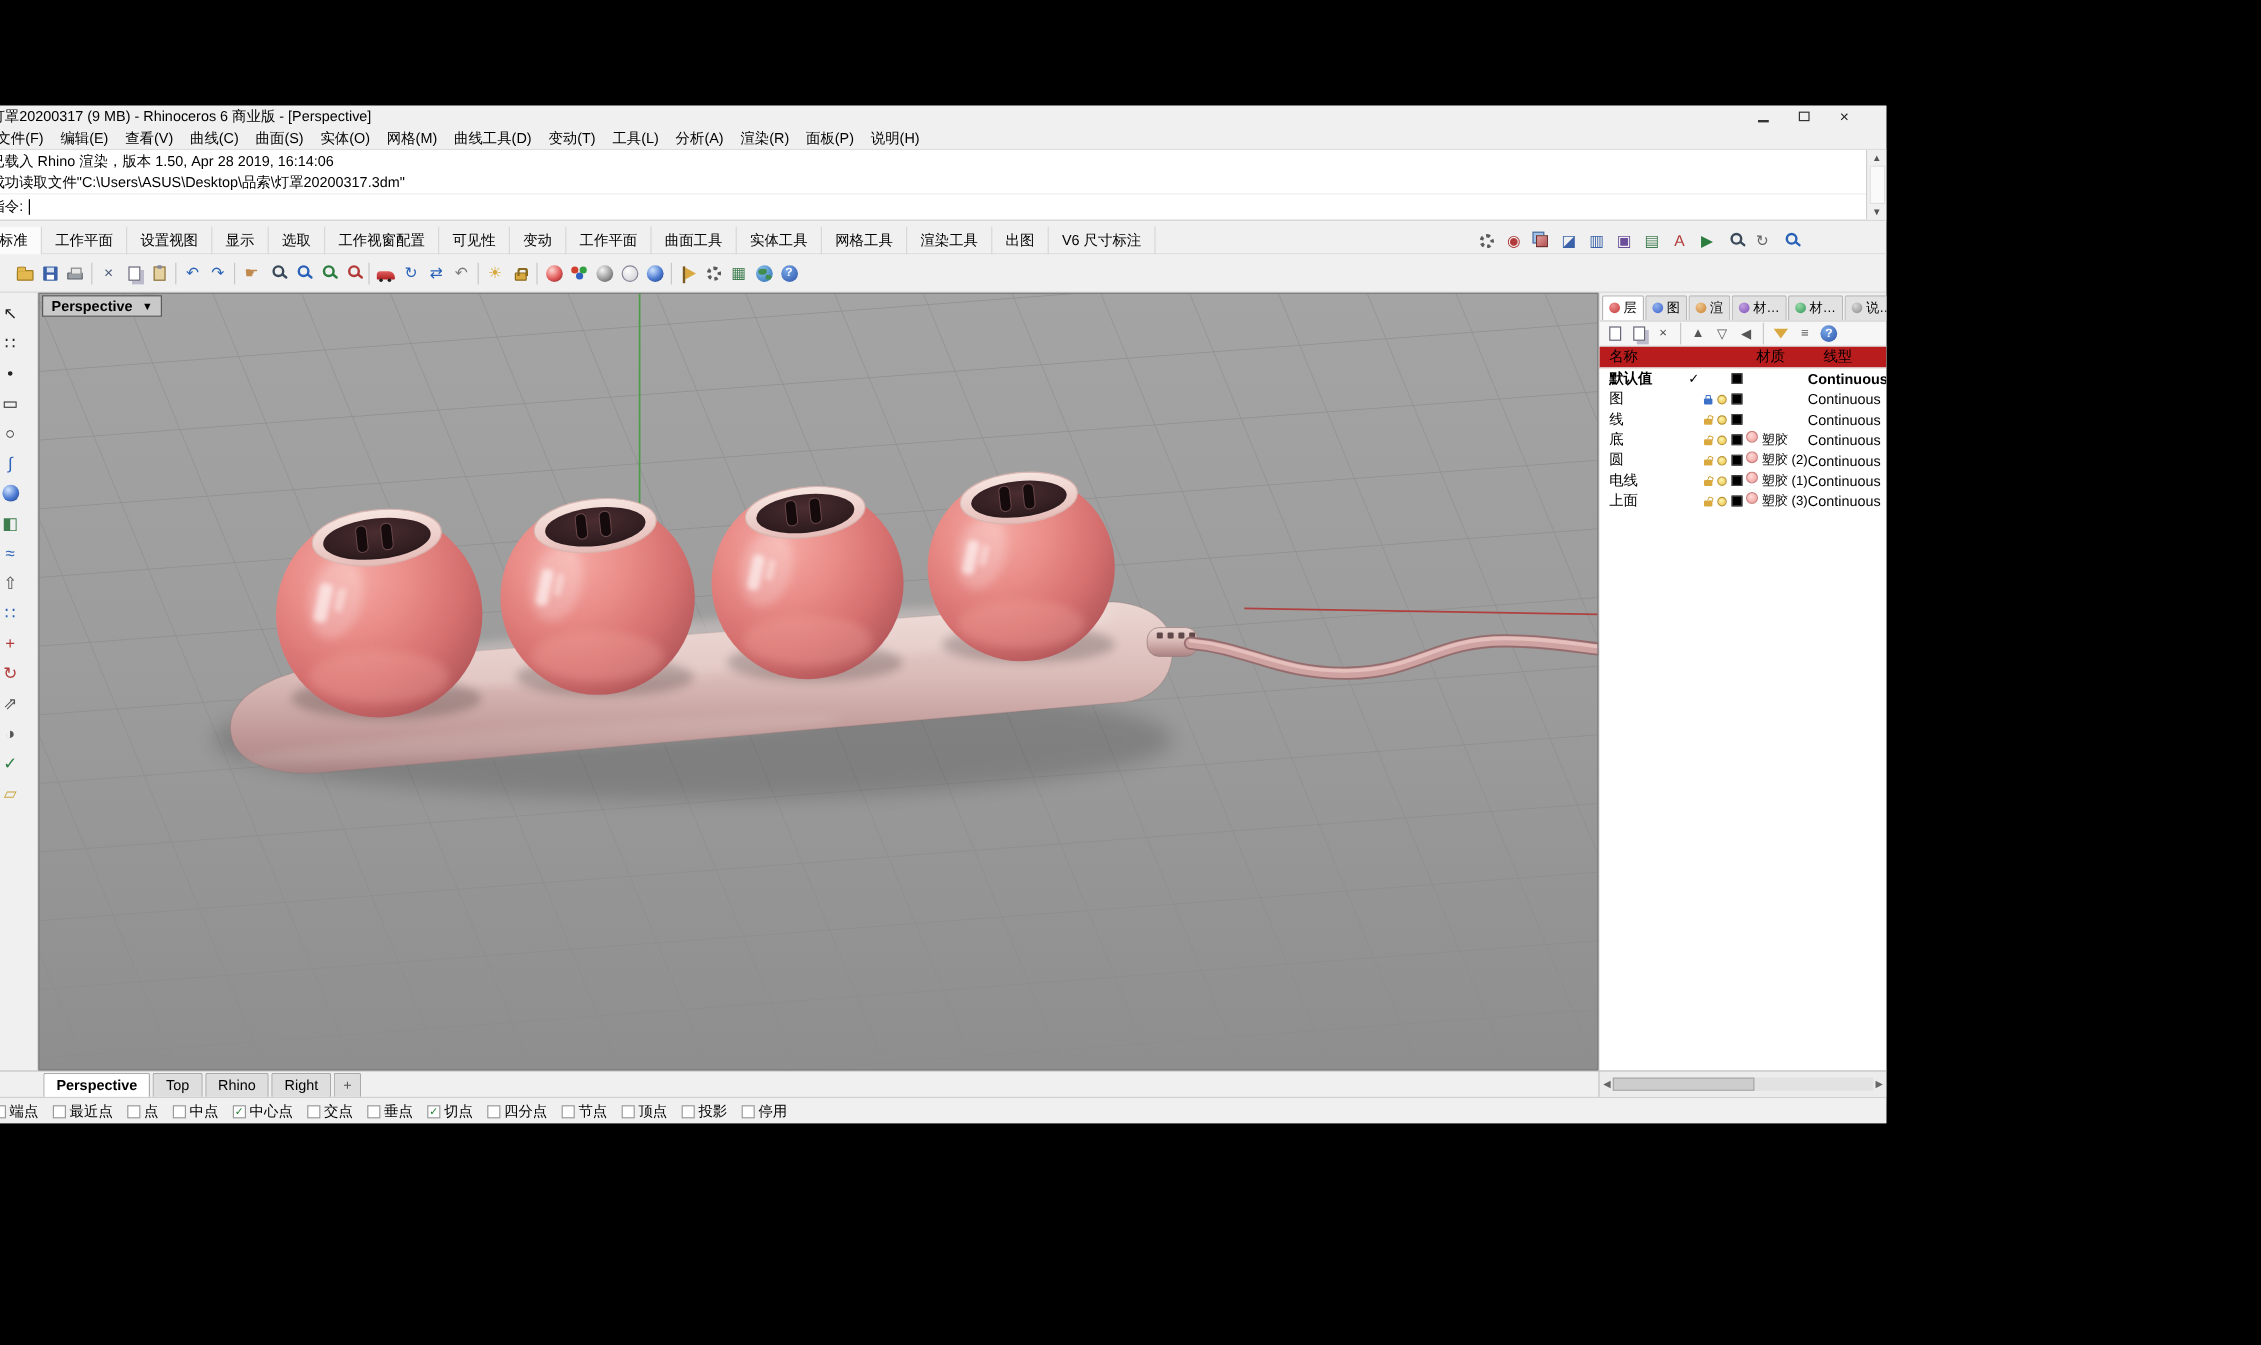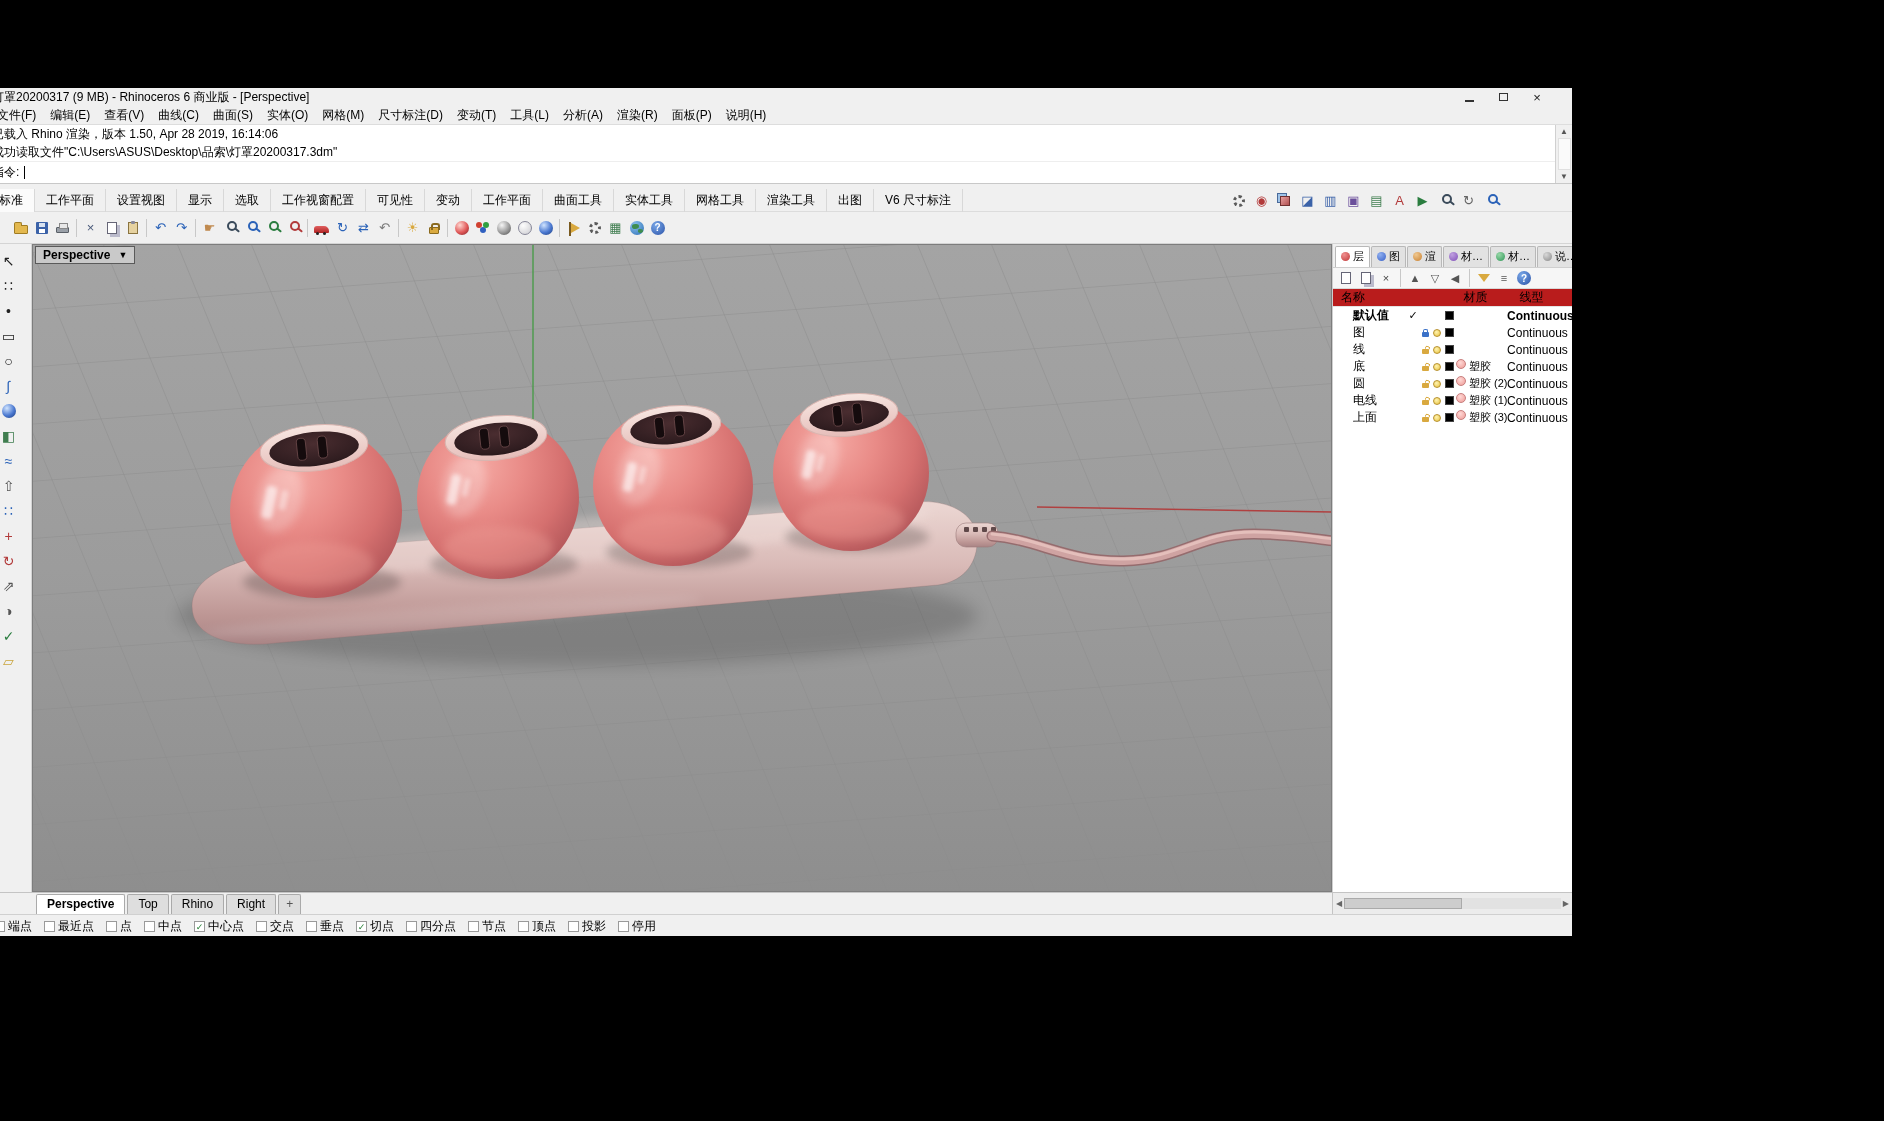--- a/index.html
+++ b/index.html
@@ -70,21 +70,21 @@
   .ptab:nth-child(6) .ptic{background:radial-gradient(circle at 35% 30%,#d8d8d8,#888)}
   .ptools{height:22px;display:flex;align-items:center;padding-left:4px;gap:2px;border-top:1px solid #cfcfcf;
           border-bottom:1px solid #d8d8d8;background:#f6f6f6}
   .ptools .tbi{width:18px;height:18px;font-size:11px}
   .lheader{display:flex;height:18px;align-items:center;background:#b91c1c;border-bottom:1px solid #e4e4e4;white-space:nowrap}
   .lh-name{width:148px;padding-left:8px}
   .lh-mat{width:64px}
   .lh-lt{width:60px}
   .lrows{flex:1;background:#fff;overflow:hidden}
   .lrow{display:flex;align-items:center;height:17px;white-space:nowrap}
-  .l-name{width:86px;padding-left:20px;overflow:hidden}
+  .l-name{width:86px;padding-left:8px;overflow:hidden}
   .b{font-weight:bold}
   .l-cur{width:16px;text-align:center;font-size:11px}
   .l-lockc,.l-bulbc{width:14px;display:flex;justify-content:center}
   .l-swc{width:17px;display:flex;justify-content:center}
   .l-matc{width:63px;display:flex;gap:3px;font-size:11px;overflow:hidden}
   .l-lt{width:80px;overflow:hidden}
 
   
   .l-lock{width:7px;height:5px;background:#3b72c8;border-radius:1px;position:relative;margin-top:4px;display:inline-block}
   .l-lock::before{content:"";position:absolute;top:-3px;left:1px;width:3px;height:3px;border:1px solid #3b72c8;border-bottom:none;border-radius:2px 2px 0 0}
@@ -169,21 +169,21 @@
   </div>
 
   <div class="menubar" id="menubar">
       <span class="menu-item">文件(F)</span>
       <span class="menu-item">编辑(E)</span>
       <span class="menu-item">查看(V)</span>
       <span class="menu-item">曲线(C)</span>
       <span class="menu-item">曲面(S)</span>
       <span class="menu-item">实体(O)</span>
       <span class="menu-item">网格(M)</span>
-      <span class="menu-item">尺寸标注(D)</span>
+      <span class="menu-item">曲线工具(D)</span>
       <span class="menu-item">变动(T)</span>
       <span class="menu-item">工具(L)</span>
       <span class="menu-item">分析(A)</span>
       <span class="menu-item">渲染(R)</span>
       <span class="menu-item">面板(P)</span>
       <span class="menu-item">说明(H)</span>
     </div>
 
   <div class="cmdwrap">
     <div class="cmdleft">

